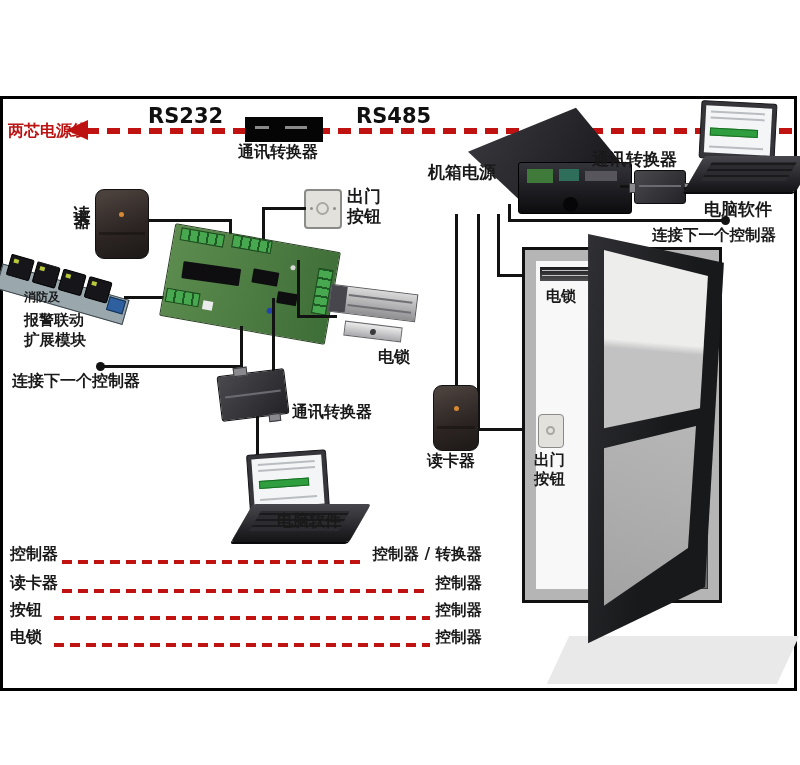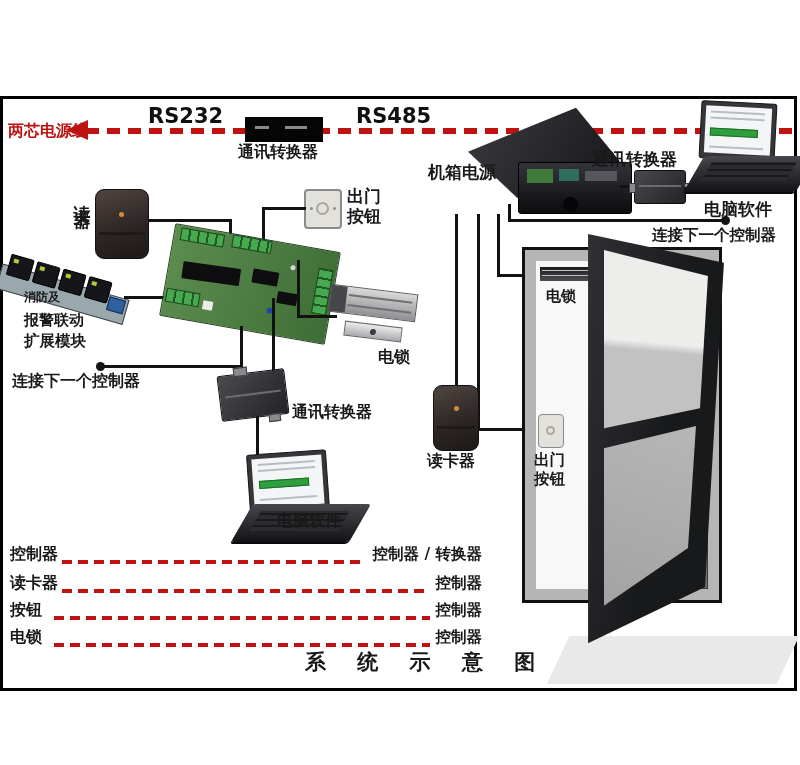--- a/index.html
+++ b/index.html
@@ -139,21 +139,21 @@
     <div class="relay" style="left:60px;">
         <i></i>
       </div>
     <div class="relay" style="left:87px;">
         <i></i>
       </div>
     <div class="term"></div>
   </div>
   <div class="lbl" style="left:24px; top:291px; font-size:12px;">消防及</div>
   <div class="lbl" style="left:24px; top:312px; font-size:15px;">报警联动</div>
-  <div class="lbl" style="left:24px; top:333px; font-size:15.5px;">扩展模块</div>
+  <div class="lbl" style="left:24px; top:333px; font-size:15.5px;font-family:Liberation Mono, monospace;">扩展模块</div>
   <div class="wire" style="left:124px; top:296px; width:48px; height:3px;"></div>
 
   <div id="pcb">
     <div class="tstrip" style="left:6px; top:2px; width:44px; height:13px;"></div>
     <div class="tstrip" style="left:58px; top:0; width:40px; height:13px;"></div>
     <div class="tstripv" style="left:148px; top:18px; width:15px; height:46px;"></div>
     <div class="tstrip" style="left:2px; top:64px; width:34px; height:14px;"></div>
     <div class="chip" style="left:14px; top:34px; width:58px; height:17px; transform:rotate(-2deg);"></div>
     <div class="chip" style="left:84px; top:30px; width:26px; height:14px;"></div>
     <div class="chip" style="left:112px; top:48px; width:20px; height:12px;"></div>
@@ -288,15 +288,14 @@
     <span class="leg-left">按钮</span>
     <div class="leg-dash" style="left:44px; right:52px;"></div>
     <span class="leg-right">控制器</span>
   </div>
   <div class="leg-row" style="top:625px;">
     <span class="leg-left">电锁</span>
     <div class="leg-dash" style="left:44px; right:52px;"></div>
     <span class="leg-right">控制器</span>
   </div>
 
-  <div id="title">系 统 示 意 图</div>
 
 </div>
 
 </body></html>

